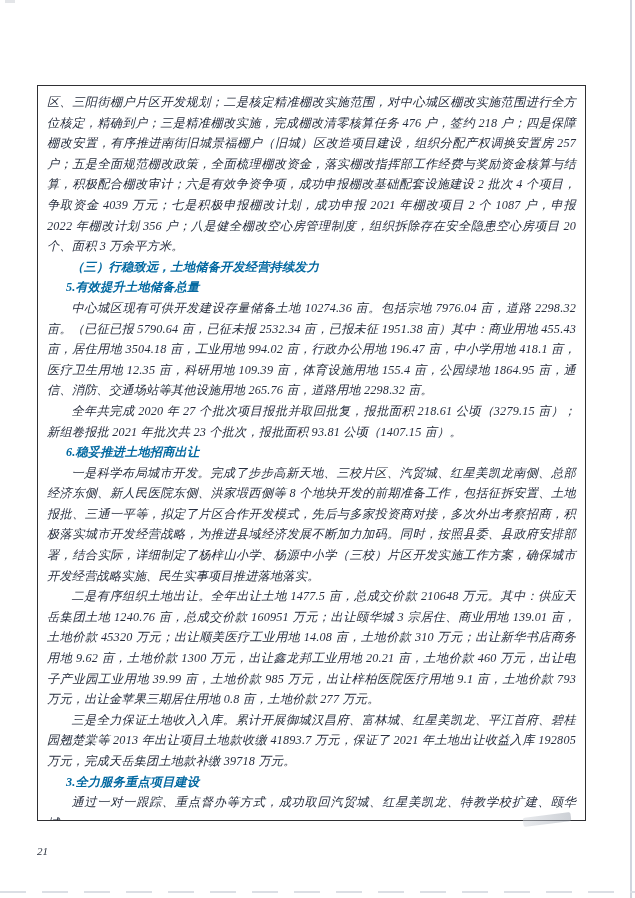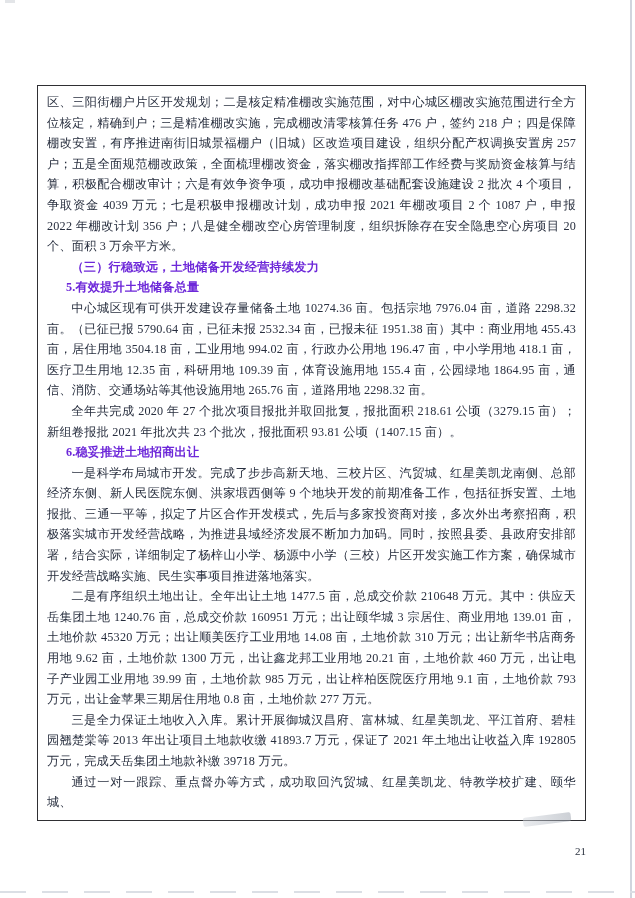--- a/index.html
+++ b/index.html
@@ -3,47 +3,48 @@
 <meta charset="utf-8">
 <title>Scanned Report Page</title>
 <style>
   html,body{margin:0;padding:0;background:#ffffff;}
   .sheet{
     position:relative;
     width:635px;height:898px;
     background:#ffffff;
     overflow:hidden;
     font-family:"Liberation Serif","DejaVu Serif",serif;
+    font-style:italic;
   }
   .text-frame{
     position:absolute;
     left:37px;top:85px;
     width:549px;height:736px;
     box-sizing:border-box;
     border:1.6px solid #2f2f33;
     padding:6px 9px 0 9px;
     overflow:hidden;
     background:#ffffff;
   }
   .para{
     margin:0;
     font-size:12.2px;
     line-height:20.6px;
     text-align:justify;
     color:#272e3e;
     letter-spacing:0.2px;
   }
-  .para.h1,.para.h2{font-weight:700;color:#6d28d9;}
+  .para.h1,.para.h2{font-weight:700;color:#0369a1;}
   .para.body,.para.h1{text-indent:2em;}
   .para.h2{text-indent:1.55em;}
   .para.cont{text-indent:0;}
   .page-number{
     position:absolute;
     left:37px;top:845px;width:549px;
-    text-align:right;
+    text-align:left;
     font-size:11px;
     color:#2c3340;
     font-family:"Liberation Serif","DejaVu Serif",serif;
   }
   
   .scan-edge-right{
     position:absolute;top:0;left:630px;width:2px;height:898px;
     background:#c9ced8;opacity:.85;
   }
   .scan-strip-bottom{
@@ -66,22 +67,23 @@
 
 <div class="sheet">
   <div class="scan-dot"></div>
   <div class="text-frame">
       <p class="para cont">区、三阳街棚户片区开发规划；二是核定精准棚改实施范围，对中心城区棚改实施范围进行全方位核定，精确到户；三是精准棚改实施，完成棚改清零核算任务 476 户，签约 218 户；四是保障棚改安置，有序推进南街旧城景福棚户（旧城）区改造项目建设，组织分配产权调换安置房 257 户；五是全面规范棚改政策，全面梳理棚改资金，落实棚改指挥部工作经费与奖励资金核算与结算，积极配合棚改审计；六是有效争资争项，成功申报棚改基础配套设施建设 2 批次 4 个项目，争取资金 4039 万元；七是积极申报棚改计划，成功申报 2021 年棚改项目 2 个 1087 户，申报 2022 年棚改计划 356 户；八是健全棚改空心房管理制度，组织拆除存在安全隐患空心房项目 20 个、面积 3 万余平方米。</p>
       <p class="para h1">（三）行稳致远，土地储备开发经营持续发力</p>
       <p class="para h2">5.有效提升土地储备总量</p>
       <p class="para body">中心城区现有可供开发建设存量储备土地 10274.36 亩。包括宗地 7976.04 亩，道路 2298.32 亩。（已征已报 5790.64 亩，已征未报 2532.34 亩，已报未征 1951.38 亩）其中：商业用地 455.43 亩，居住用地 3504.18 亩，工业用地 994.02 亩，行政办公用地 196.47 亩，中小学用地 418.1 亩，医疗卫生用地 12.35 亩，科研用地 109.39 亩，体育设施用地 155.4 亩，公园绿地 1864.95 亩，通信、消防、交通场站等其他设施用地 265.76 亩，道路用地 2298.32 亩。</p>
       <p class="para body">全年共完成 2020 年 27 个批次项目报批并取回批复，报批面积 218.61 公顷（3279.15 亩）；新组卷报批 2021 年批次共 23 个批次，报批面积 93.81 公顷（1407.15 亩）。</p>
       <p class="para h2">6.稳妥推进土地招商出让</p>
-      <p class="para body">一是科学布局城市开发。完成了步步高新天地、三校片区、汽贸城、红星美凯龙南侧、总部经济东侧、新人民医院东侧、洪家塅西侧等 9 个地块开发的前期准备工作，包括征拆安置、土地报批、三通一平等，拟定了片区合作开发模式，先后与多家投资商对接，多次外出考察招商，积极落实城市开发经营战略，为推进县域经济发展不断加力加码。同时，按照县委、县政府安排部署，结合实际，详细制定了杨梓山小学、杨源中小学（三校）片区开发实施工作方案，确保城市开发经营战略实施、民生实事项目推进落地落实。</p>
+      <p class="para body">一是科学布局城市开发。完成了步步高新天地、三校片区、汽贸城、红星美凯龙南侧、总部经济东侧、新人民医院东侧、洪家塅西侧等 8 个地块开发的前期准备工作，包括征拆安置、土地报批、三通一平等，拟定了片区合作开发模式，先后与多家投资商对接，多次外出考察招商，积极落实城市开发经营战略，为推进县域经济发展不断加力加码。同时，按照县委、县政府安排部署，结合实际，详细制定了杨梓山小学、杨源中小学（三校）片区开发实施工作方案，确保城市开发经营战略实施、民生实事项目推进落地落实。</p>
       <p class="para body">二是有序组织土地出让。全年出让土地 1477.5 亩，总成交价款 210648 万元。其中：供应天岳集团土地 1240.76 亩，总成交价款 160951 万元；出让颐华城 3 宗居住、商业用地 139.01 亩，土地价款 45320 万元；出让顺美医疗工业用地 14.08 亩，土地价款 310 万元；出让新华书店商务用地 9.62 亩，土地价款 1300 万元，出让鑫龙邦工业用地 20.21 亩，土地价款 460 万元，出让电子产业园工业用地 39.99 亩，土地价款 985 万元，出让梓柏医院医疗用地 9.1 亩，土地价款 793 万元，出让金苹果三期居住用地 0.8 亩，土地价款 277 万元。</p>
       <p class="para body">三是全力保证土地收入入库。累计开展御城汉昌府、富林城、红星美凯龙、平江首府、碧桂园翘楚棠等 2013 年出让项目土地款收缴 41893.7 万元，保证了 2021 年土地出让收益入库 192805 万元，完成天岳集团土地款补缴 39718 万元。</p>
+      <p class="para h2">3.全力服务重点项目建设</p>
       <p class="para body">通过一对一跟踪、重点督办等方式，成功取回汽贸城、红星美凯龙、特教学校扩建、颐华城、</p>
     </div>
   <div class="scan-smudge"></div>
   <div class="page-number">21</div>
   <div class="scan-edge-right"></div>
   <div class="scan-strip-bottom"></div>
 </div>
 
 </body></html>

